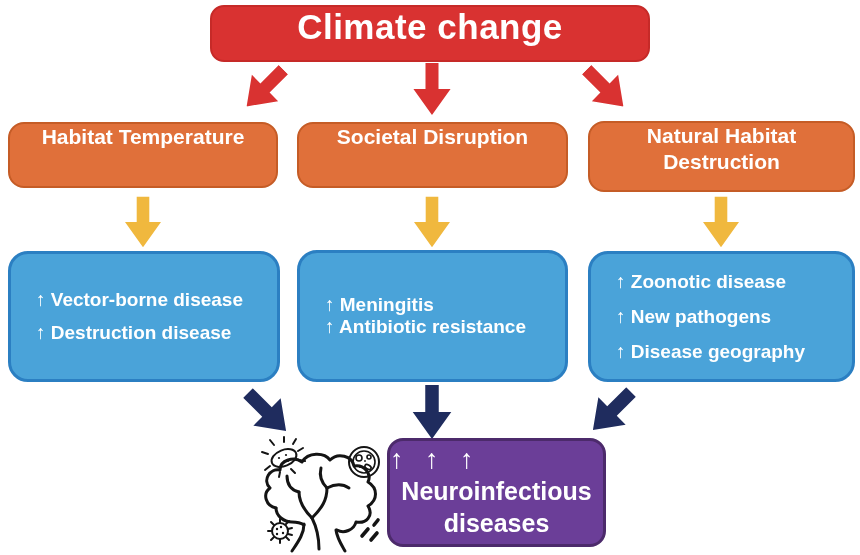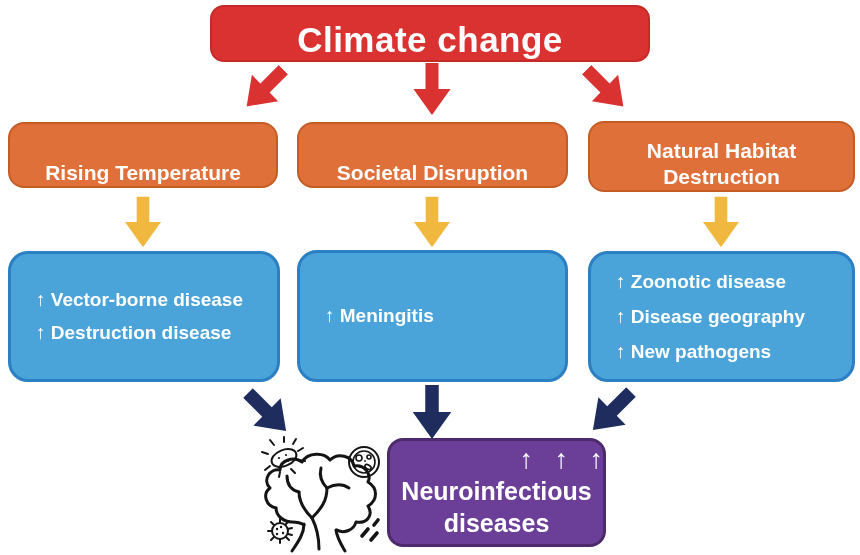--- a/index.html
+++ b/index.html
@@ -1,18 +1,18 @@
 <!DOCTYPE html>
 <html style="--c-red: #d93231; --c-red_border: #c62a28; --c-orange: #e0703a; --c-orange_border: #c55c26; --c-yellow: #f0b83e; --c-blue: #4aa3d9; --c-blue_border: #2b7fc2; --c-navy: #1f2c5e; --c-purple: #6b3e98; --c-purple_border: #4c2a6b; --c-ink: #141414; --c-text: #ffffff; --c-background: #ffffff;"><head>
 <meta charset="utf-8">
 <style>
   html,body { margin:0; padding:0; background:#fff; font-family:"Liberation Sans", sans-serif; }
   .canvas { position:relative; width:860px; height:555px; background:var(--c-background,#fff); overflow:hidden; }
 
-  .box { position:absolute; box-sizing:border-box; display:flex; align-items:flex-end; justify-content:center;
+  .box { position:absolute; box-sizing:border-box; display:flex; align-items:flex-start; justify-content:center;
          font-weight:700; color:var(--c-text,#fff); text-align:center; }
 
   .root-box   { background:var(--c-red); border:2px solid var(--c-red_border); border-radius:14px; font-size:35px; letter-spacing:0.5px; }
   .factor-box { background:var(--c-orange); border:2px solid var(--c-orange_border); border-radius:16px; font-size:21px; line-height:1.25; padding:0 10px; }
   .effect-box { background:var(--c-blue); border:3px solid var(--c-blue_border); border-radius:20px; font-size:19px;
                 flex-direction:column; align-items:flex-start; justify-content:center; text-align:left; padding-left:25px; }
   .gap-a { gap:11px; } .gap-b { gap:0; } .gap-c { gap:13px; }
   .effect-line { white-space:nowrap; }
   .outcome-box { background:var(--c-purple); border:3px solid var(--c-purple_border); border-radius:16px;
                  flex-direction:column; gap:2px; }
@@ -48,21 +48,21 @@
         <polygon fill="currentColor" points="13,0 27,0 27,28 40,28 20,56 0,28 13,28"></polygon>
       </svg>
   </div>
   <div class="arrow arrow-red rotm45" style="left:584px; top:62px;">
     <svg width="42" height="52" viewBox="0 0 40 56">
         <polygon fill="currentColor" points="13,0 27,0 27,28 40,28 20,56 0,28 13,28"></polygon>
       </svg>
   </div>
 
   <div class="box factor-box" style="left:8px; top:122px; width:270px; height:66px;">
-    <span>Rising Temperature</span>
+    <span>Habitat Temperature</span>
   </div>
   <div class="box factor-box" style="left:297px; top:122px; width:271px; height:66px;">
     <span>Societal Disruption</span>
   </div>
   <div class="box factor-box" style="left:588px; top:121px; width:267px; height:71px;">
     <span>Natural Habitat Destruction</span>
   </div>
 
   <div class="arrow arrow-yellow" style="left:125px; top:194px;">
     <svg width="36" height="56" viewBox="0 0 40 56">
@@ -79,25 +79,26 @@
         <polygon fill="currentColor" points="13,0 27,0 27,28 40,28 20,56 0,28 13,28"></polygon>
       </svg>
   </div>
 
   <div class="box effect-box gap-a" style="left:8px; top:251px; width:272px; height:131px;">
     <div class="effect-line">↑ Vector-borne disease</div>
     <div class="effect-line">↑ Destruction disease</div>
   </div>
   <div class="box effect-box gap-b" style="left:297px; top:250px; width:271px; height:132px;">
     <div class="effect-line">↑ Meningitis</div>
+    <div class="effect-line">↑ Antibiotic resistance</div>
   </div>
   <div class="box effect-box gap-c" style="left:588px; top:251px; width:267px; height:131px;">
     <div class="effect-line">↑ Zoonotic disease</div>
+    <div class="effect-line">↑ New pathogens</div>
     <div class="effect-line">↑ Disease geography</div>
-    <div class="effect-line">↑ New pathogens</div>
   </div>
 
   <div class="arrow arrow-navy rotm45" style="left:245px; top:385px;">
     <svg width="44" height="54" viewBox="0 0 40 56">
         <polygon fill="currentColor" points="13,0 27,0 27,28 40,28 20,56 0,28 13,28"></polygon>
       </svg>
   </div>
   <div class="arrow arrow-navy" style="left:410px; top:385px;">
     <svg width="44" height="54" viewBox="0 0 40 56">
         <polygon fill="currentColor" points="13,0 27,0 27,28 40,28 20,56 0,28 13,28"></polygon>

